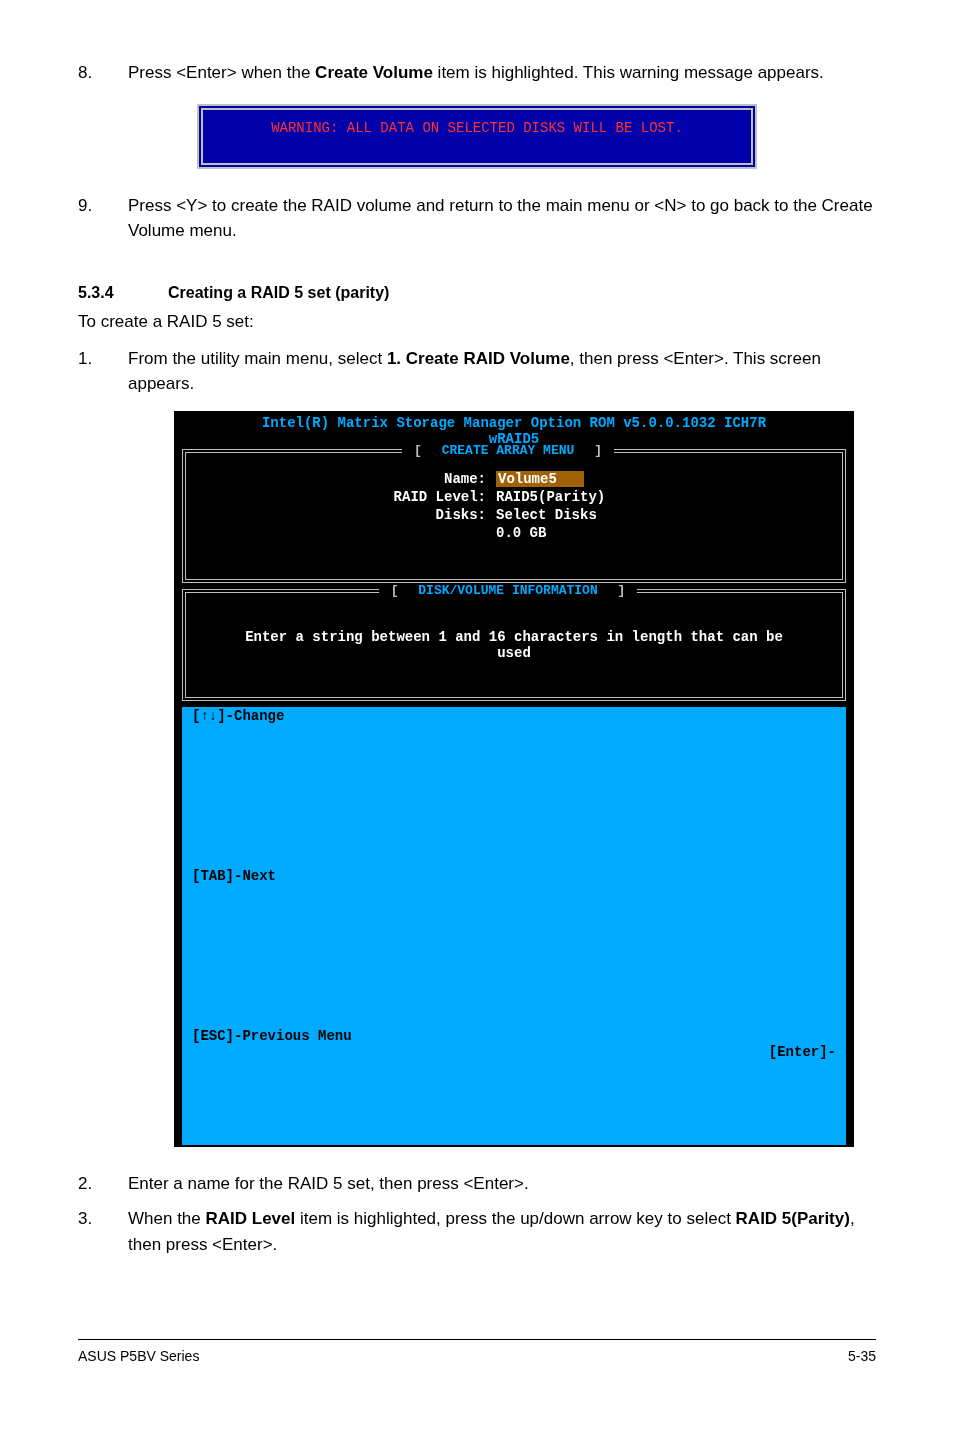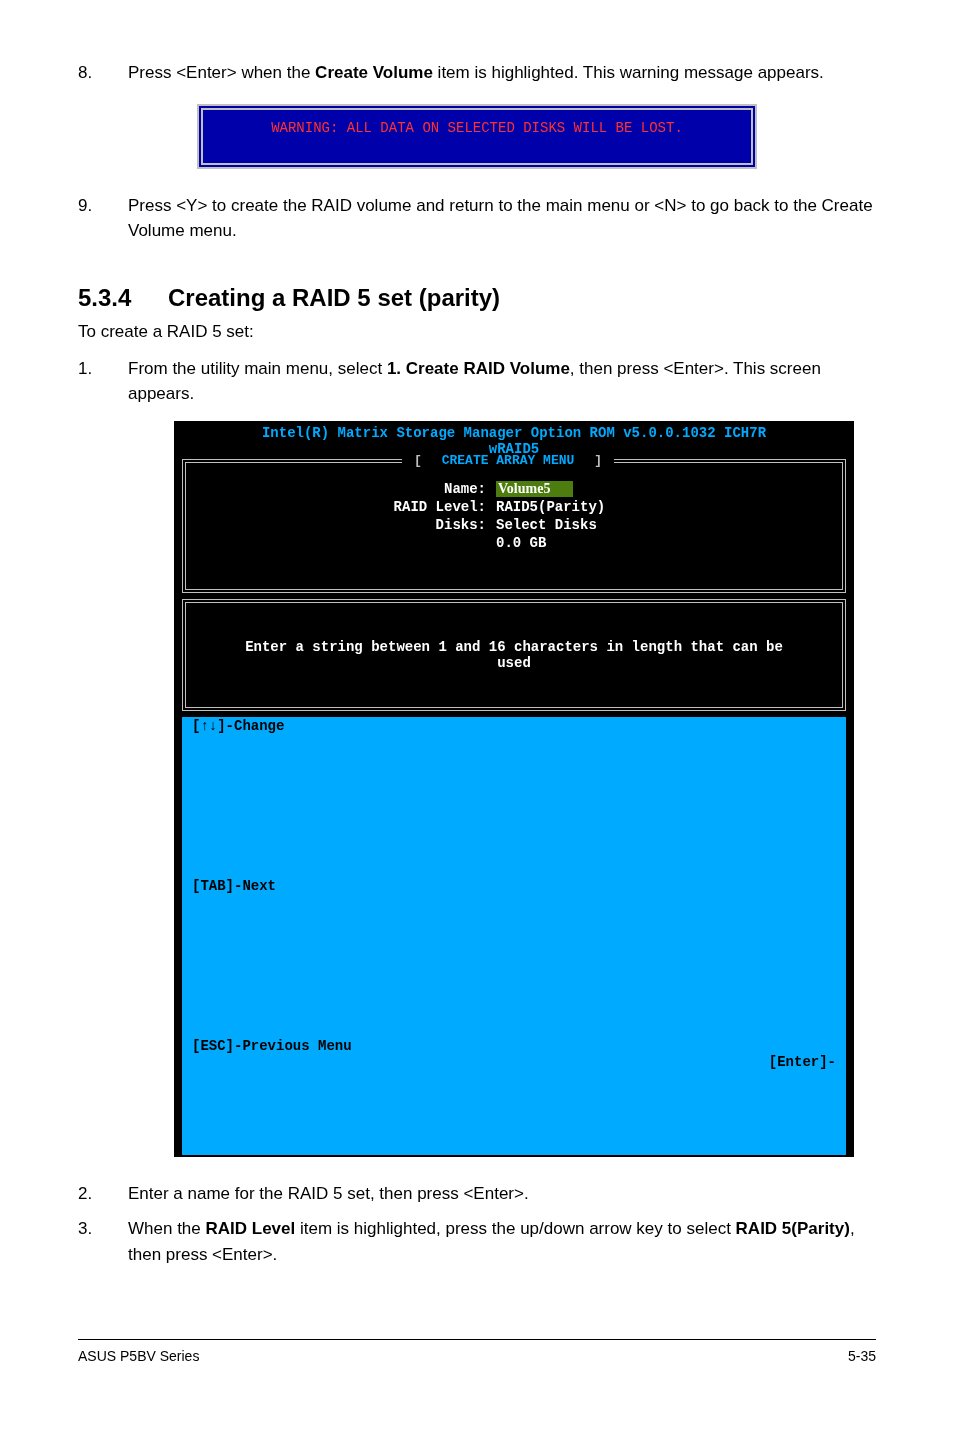--- a/index.html
+++ b/index.html
@@ -43,21 +43,21 @@
     box-sizing: border-box;
   }
   .terminal-box .warn-text {
     font-family: "Courier New", monospace;
     font-size: 14px;
     color: #ff3030;
     text-align: center;
     white-space: nowrap;
   }
   h2.section {
-    font-size: 24px;
+    font-size: 16px;
     font-weight: bold;
     margin: 40px 0 10px 0;
     display: flex;
   }
   h2.section .secnum { flex: 0 0 90px; }
   .sub-intro {
     font-size: 17px;
     margin: 10px 0 14px 0;
   }
 
@@ -114,24 +114,23 @@
     text-align: right;
     padding-right: 10px;
     color: #fff;
     font-weight: bold;
   }
   .bios-row .value {
     color: #fff;
     font-weight: bold;
   }
   .value-hl {
-    background: #4d7c0f;
+    background: #a16207;
     padding: 0 2px;
     display: inline-block;
-    font-family: Liberation Serif, serif;
   }
   .value-hl .pad { visibility: hidden; }
   .bios-info {
     text-align: center;
     color: #fff;
     font-weight: bold;
     padding: 36px 10px 36px 10px;
   }
   .bios-statusbar {
     background: #00aaff;
@@ -226,20 +225,23 @@
         <div class="bios-row">
           <div class="label"></div>
           <div class="value">0.0  GB</div>
         </div>
       </div>
     </div>
 
     <div style="height:6px"></div>
 
     <div class="bios-panel">
+      <div class="panel-label">
+        <span><span class="br">[</span> <span>DISK/VOLUME INFORMATION</span> <span class="br">]</span></span>
+      </div>
       <div class="bios-info">
         <div>Enter a string between 1 and 16 characters in length that can be</div>
         <div>used</div>
       </div>
     </div>
 
     <div class="bios-statusbar">
       <span class="k1">[↑↓]-Change</span>
       <span class="k2">[TAB]-Next</span>
       <span class="k3">[ESC]-Previous Menu</span>

